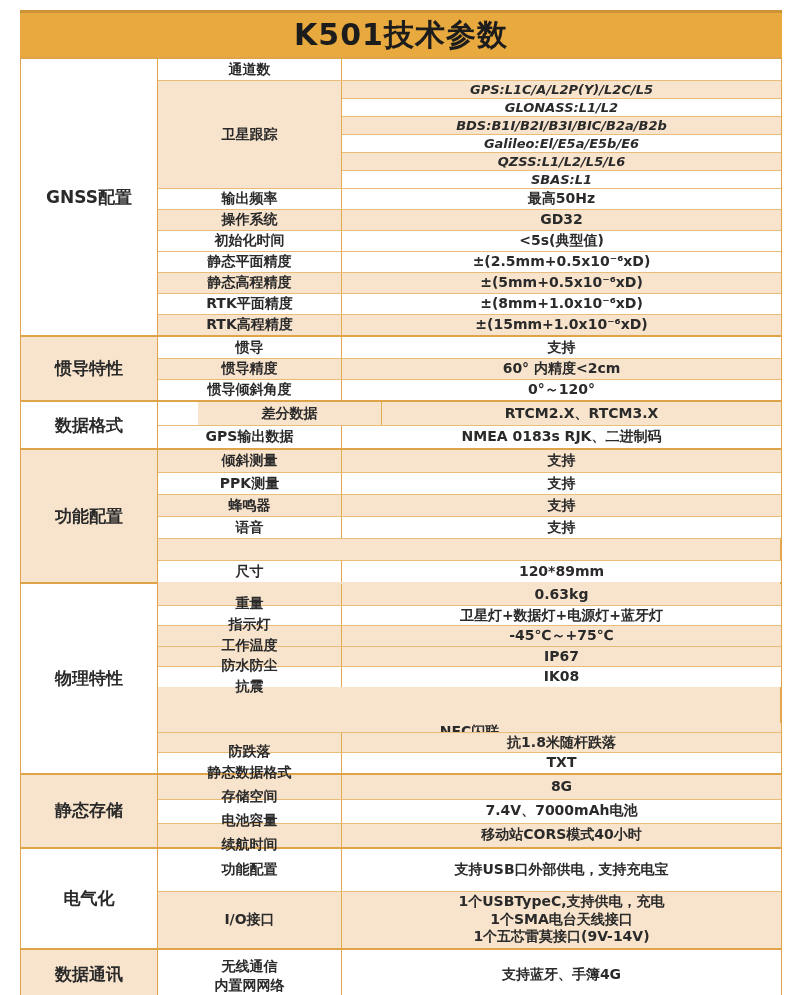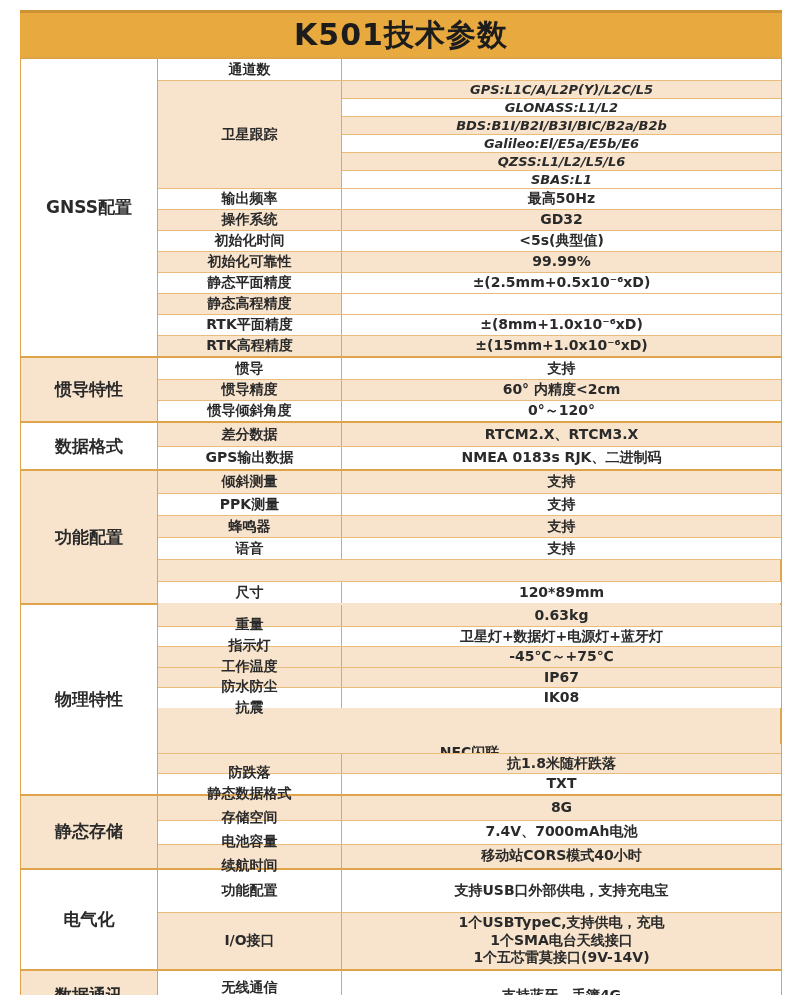--- a/index.html
+++ b/index.html
@@ -142,38 +142,33 @@
             </div>
             <div class="row" style="height: 21px;">
               <div class="label-cell white">
                 <span class="lbl">初始化时间</span>
               </div>
               <div class="value-cell white">
                 <span>&lt;5s(典型值)</span>
               </div>
             </div>
             <div class="row" style="height: 21px;">
-              <div class="label-cell peach">
-                <span class="lbl">初始化可靠性</span>
-              </div>
-              <div class="value-cell peach">
-                <span>99.99%</span>
-              </div>
-            </div>
-            <div class="row" style="height: 21px;">
               <div class="label-cell white">
                 <span class="lbl">静态平面精度</span>
               </div>
               <div class="value-cell white">
                 <span>±(2.5mm+0.5x10⁻⁶xD)</span>
               </div>
             </div>
             <div class="row" style="height: 21px;">
               <div class="label-cell peach">
                 <span class="lbl">静态高程精度</span>
+              </div>
+              <div class="value-cell peach">
+                <span>±(5mm+0.5x10⁻⁶xD)</span>
               </div>
             </div>
             <div class="row" style="height: 21px;">
               <div class="label-cell white">
                 <span class="lbl">RTK平面精度</span>
               </div>
               <div class="value-cell white">
                 <span>±(8mm+1.0x10⁻⁶xD)</span>
               </div>
             </div>
@@ -216,21 +211,21 @@
                 <span>0°～120°</span>
               </div>
             </div>
           </div>
         </div>
         <div class="section">
           <div class="cat-cell white">
             <span class="lbl">数据格式</span>
           </div>
           <div class="rows">
-            <div class="row" style="height: 23px;">
+            <div class="row" style="height: 23px; margin-left: 40px;">
               <div class="label-cell peach">
                 <span class="lbl">差分数据</span>
               </div>
               <div class="value-cell peach">
                 <span>RTCM2.X、RTCM3.X</span>
               </div>
             </div>
             <div class="row" style="height: 23px;">
               <div class="label-cell white">
                 <span class="lbl">GPS输出数据</span>

